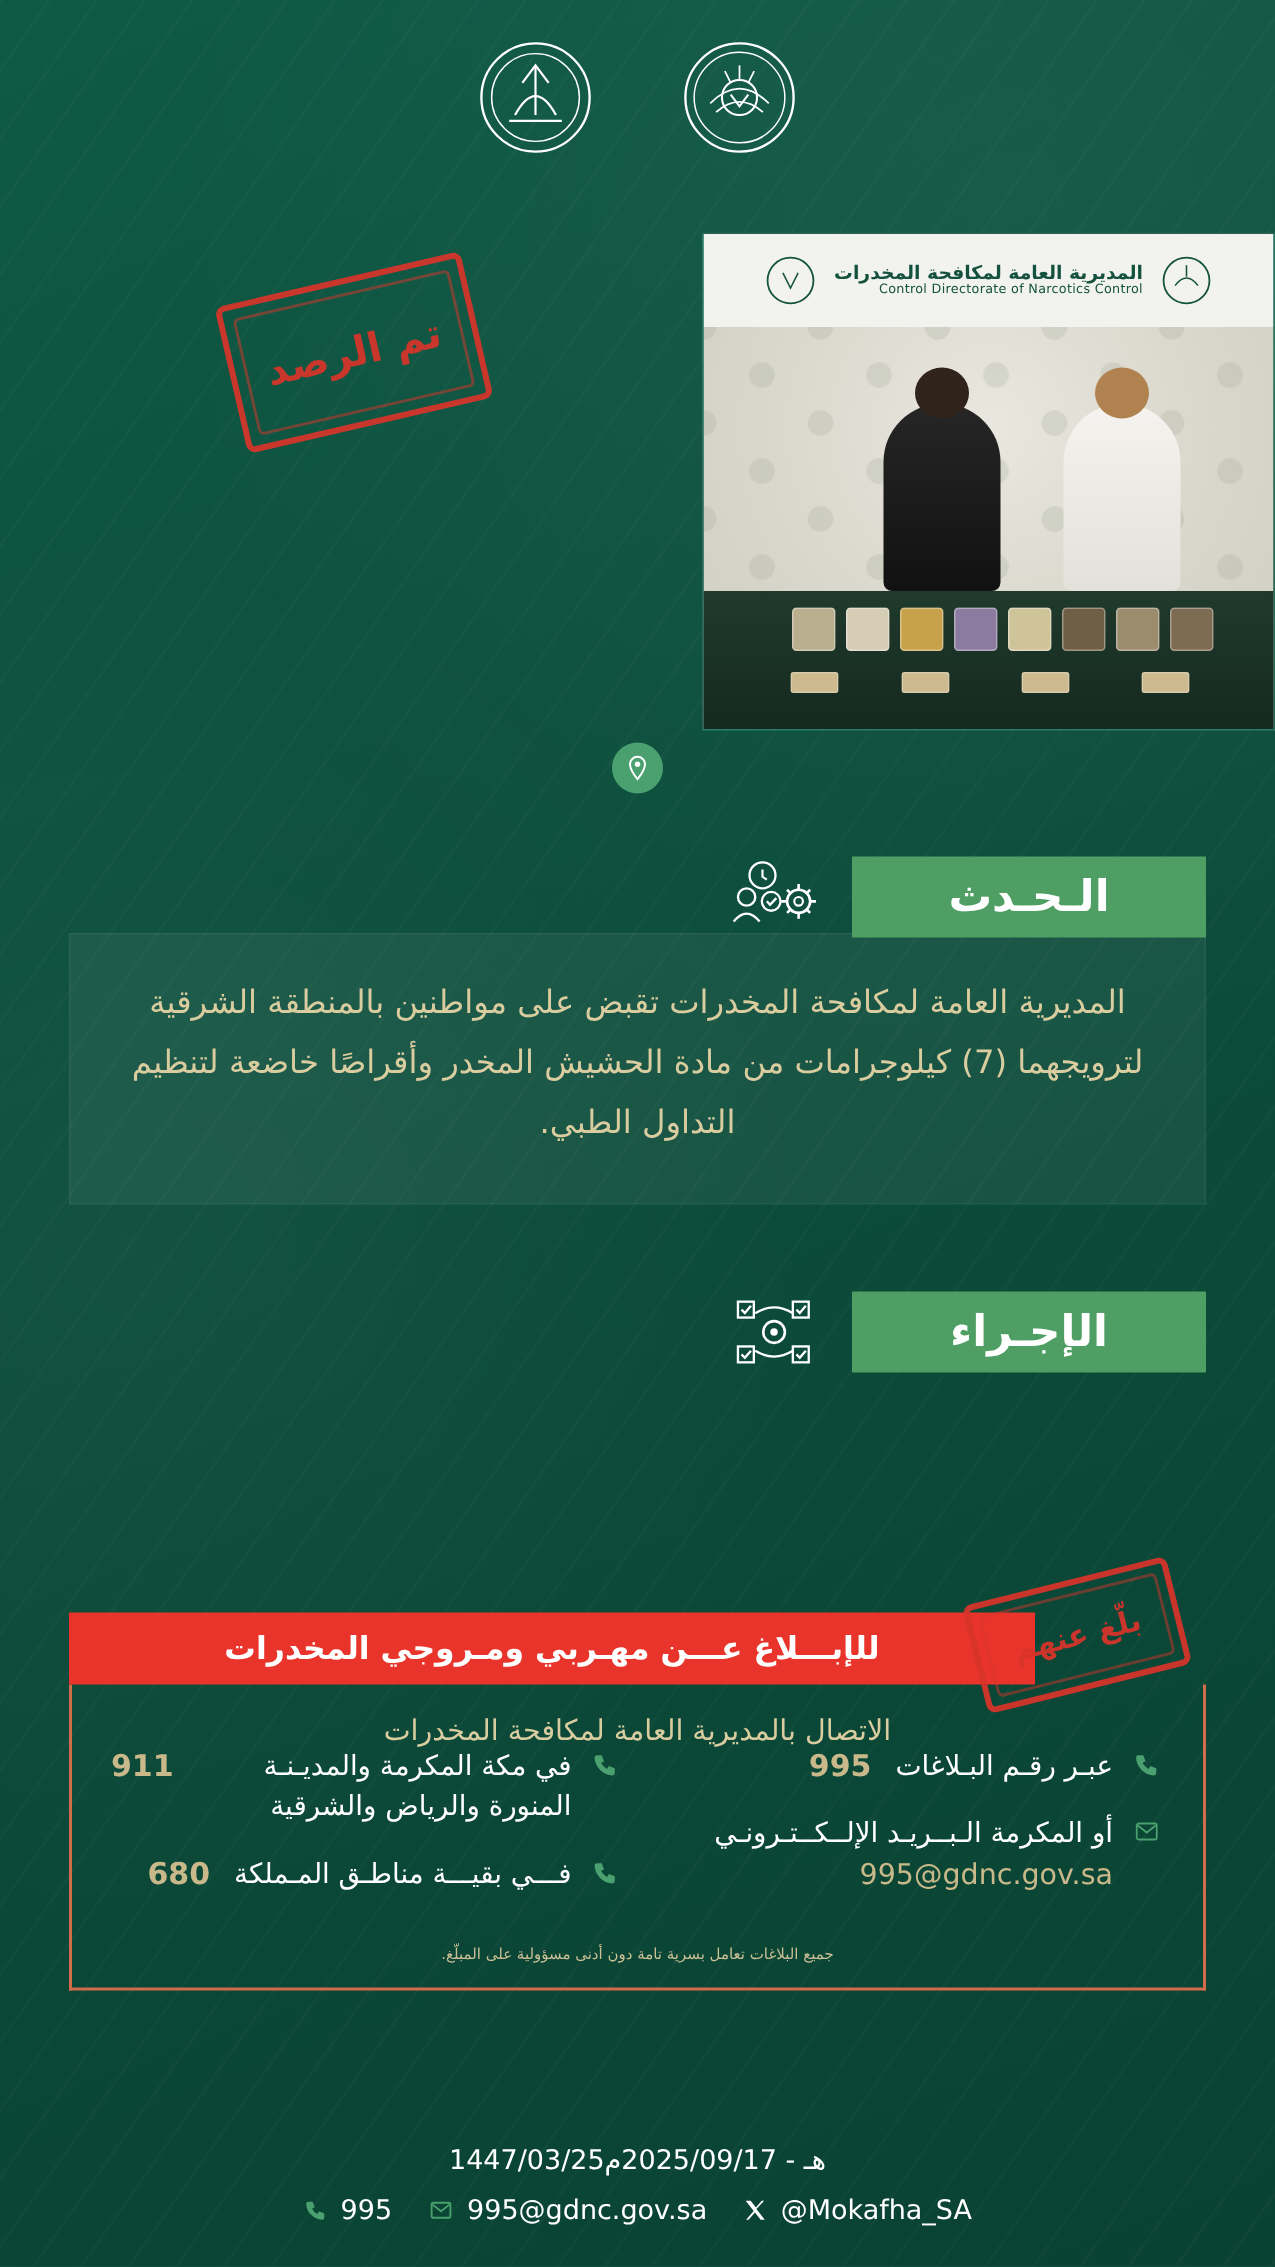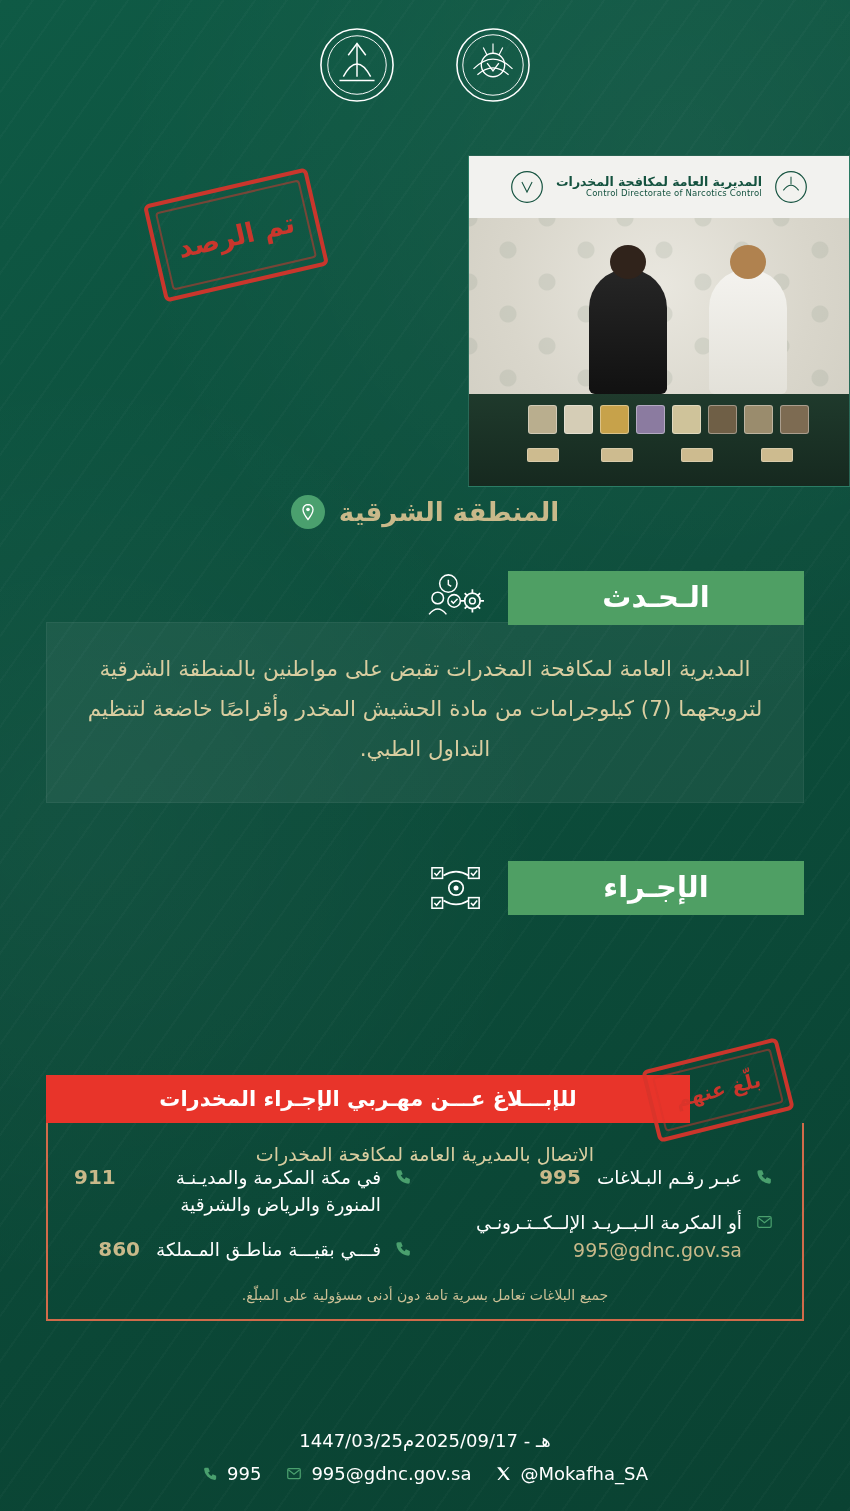--- a/index.html
+++ b/index.html
@@ -232,21 +232,21 @@
     position: relative;
     z-index: 3;
   }
   .sec-title {
     background: #4f9f64;
     color: #ffffff;
     font-size: 29px;
     font-weight: bold;
     letter-spacing: 3px;
     padding: 9px 0 11px;
-    width: 296px;
+    width: 236px;
     text-align: center;
   }
   .sec-icon {
     width: 66px;
     height: 56px;
     display: flex;
     align-items: center;
     justify-content: center;
     margin-right: 4px;
   }
@@ -338,22 +338,22 @@
   .email-line {
     color: #c9b98a;
     font-size: 19px;
     margin-top: 2px;
     direction: ltr;
     text-align: right;
   }
   .disclaimer {
     text-align: center;
     color: #cbbf95;
-    font-size: 14px;
-    margin-top: 6px;
+    font-size: 10px;
+    margin-top: 16px;
   }
   .stamp2 {
     position: absolute;
     top: -22px;
     right: 16px;
     width: 132px;
     height: 66px;
     border: 4px solid #d9342b;
     border-radius: 6px;
     transform: rotate(-14deg);
@@ -484,21 +484,20 @@
         <div class="pills" style="right:136px;"></div>
         <div class="pills" style="right:216px;"></div>
         <div class="pills" style="right:290px;"></div>
       </div>
     </div>
   </div>
 
   <div class="stamp">تم الرصد</div>
 
   <div class="region">
-    <div class="region-label">المنطقة الشرقية</div>
     <div class="pin">
       <svg viewBox="0 0 24 24" width="20" height="20" aria-hidden="true">
         <path d="M12 3 C8.7 3 6 5.7 6 9 c0 4.5 6 12 6 12 s6-7.5 6-12 c0-3.3-2.7-6-6-6 z" fill="none" stroke="#ffffff" stroke-width="1.6"></path>
         <circle cx="12" cy="9" r="2.2" fill="#ffffff"></circle>
       </svg>
     </div>
   </div>
 
   <div class="section event">
     <div class="sec-head">
@@ -541,21 +540,21 @@
           <path d="M18 14 q13 -8 26 0" fill="none" stroke="#ffffff" stroke-width="1.6"></path>
           <path d="M18 40 q13 8 26 0" fill="none" stroke="#ffffff" stroke-width="1.6"></path>
         </svg>
       </div>
       <div class="sec-head-spacer"></div>
     </div>
   </div>
 
   <div class="report">
     <div class="stamp2">بلّغ عنهم</div>
-    <div class="report-banner">للإبـــلاغ عـــن مهـربي الإجـراء المخدرات</div>
+    <div class="report-banner">للإبـــلاغ عـــن مهـربي ومـروجي المخدرات</div>
     <div class="report-box">
       <div class="report-sub">الاتصال بالمديرية العامة لمكافحة المخدرات</div>
 
       <div class="contact-grid">
 
         <div class="contact-col">
           <div class="contact-row">
             <div class="contact-ico">
               <svg viewBox="0 0 24 24" width="19" height="19" aria-hidden="true">
                 <path d="M5 4 h4 l2 5 l-2.5 1.5 a12 12 0 0 0 5 5 L15 13 l5 2 v4 a2 2 0 0 1 -2 2 A16 16 0 0 1 3 6 a2 2 0 0 1 2 -2 z" fill="#4aa06e"></path>
@@ -590,21 +589,21 @@
             <div class="contact-num">911</div>
           </div>
 
           <div class="contact-row">
             <div class="contact-ico">
               <svg viewBox="0 0 24 24" width="19" height="19" aria-hidden="true">
                 <path d="M5 4 h4 l2 5 l-2.5 1.5 a12 12 0 0 0 5 5 L15 13 l5 2 v4 a2 2 0 0 1 -2 2 A16 16 0 0 1 3 6 a2 2 0 0 1 2 -2 z" fill="#4aa06e"></path>
               </svg>
             </div>
             <div class="contact-txt">فـــي بقيـــة مناطـق المـملكة</div>
-            <div class="contact-num">860</div>
+            <div class="contact-num">680</div>
           </div>
         </div>
 
       </div>
 
       <div class="disclaimer">جميع البلاغات تعامل بسرية تامة دون أدنى مسؤولية على المبلّغ.</div>
     </div>
   </div>
 
   <div class="footer">

